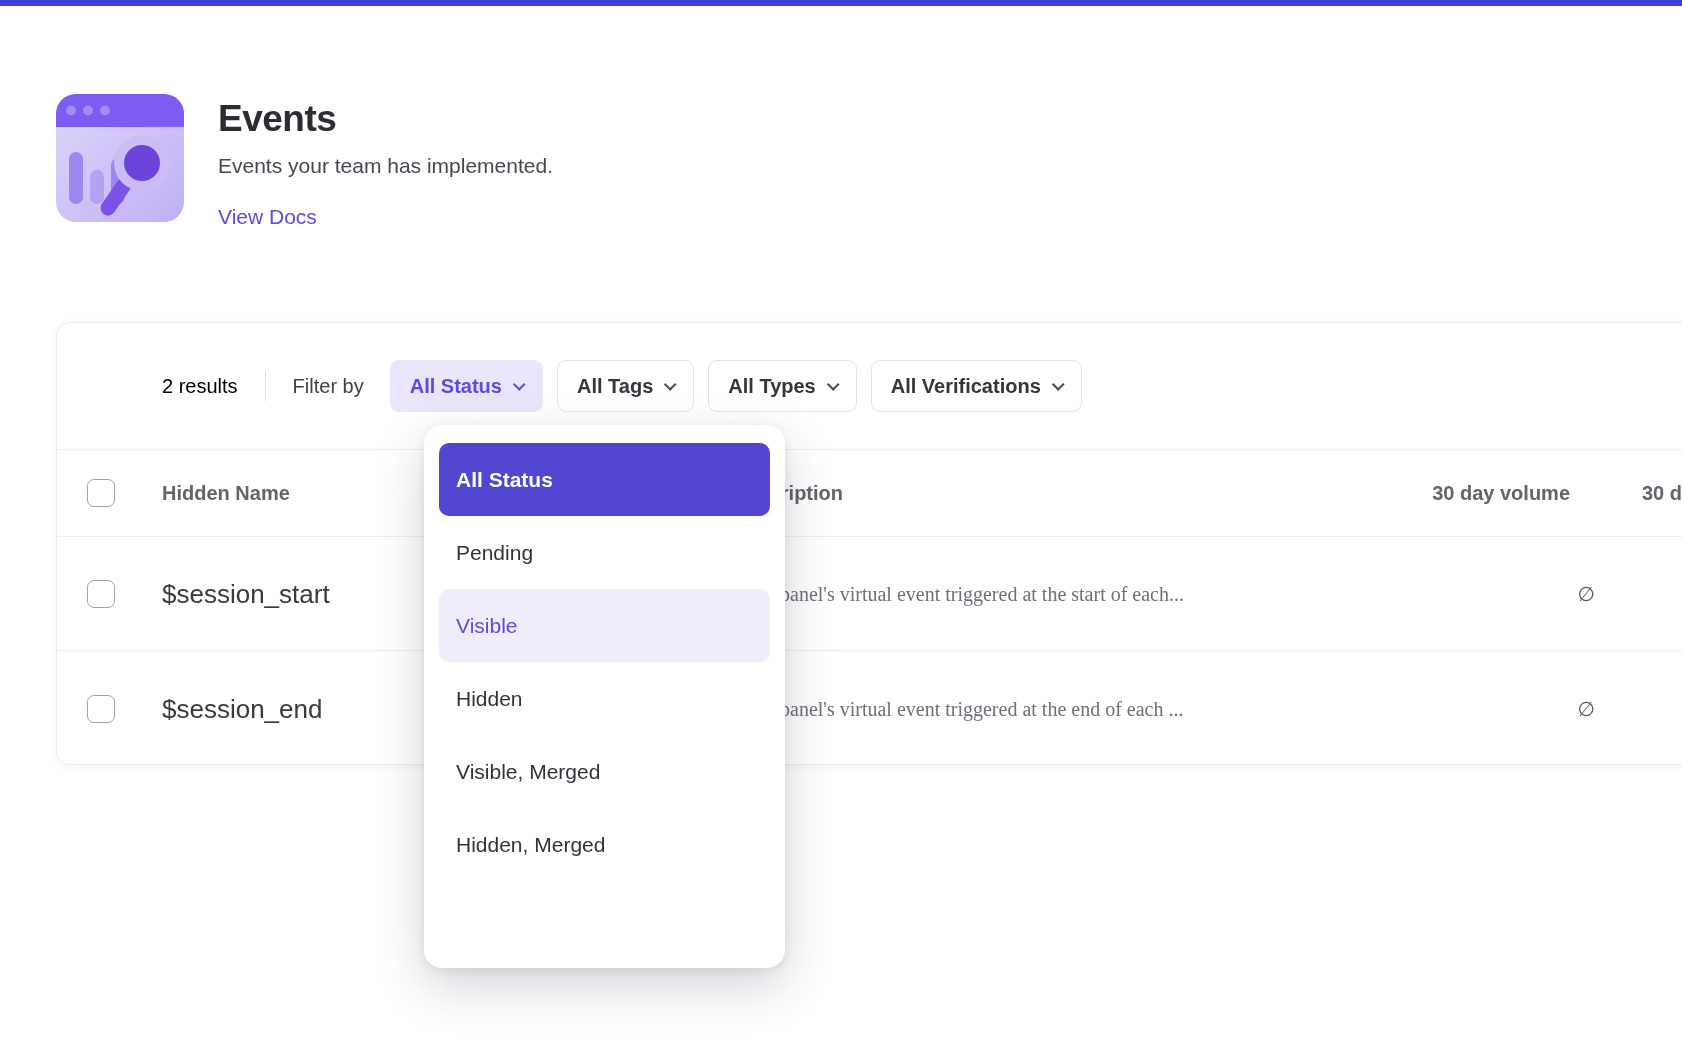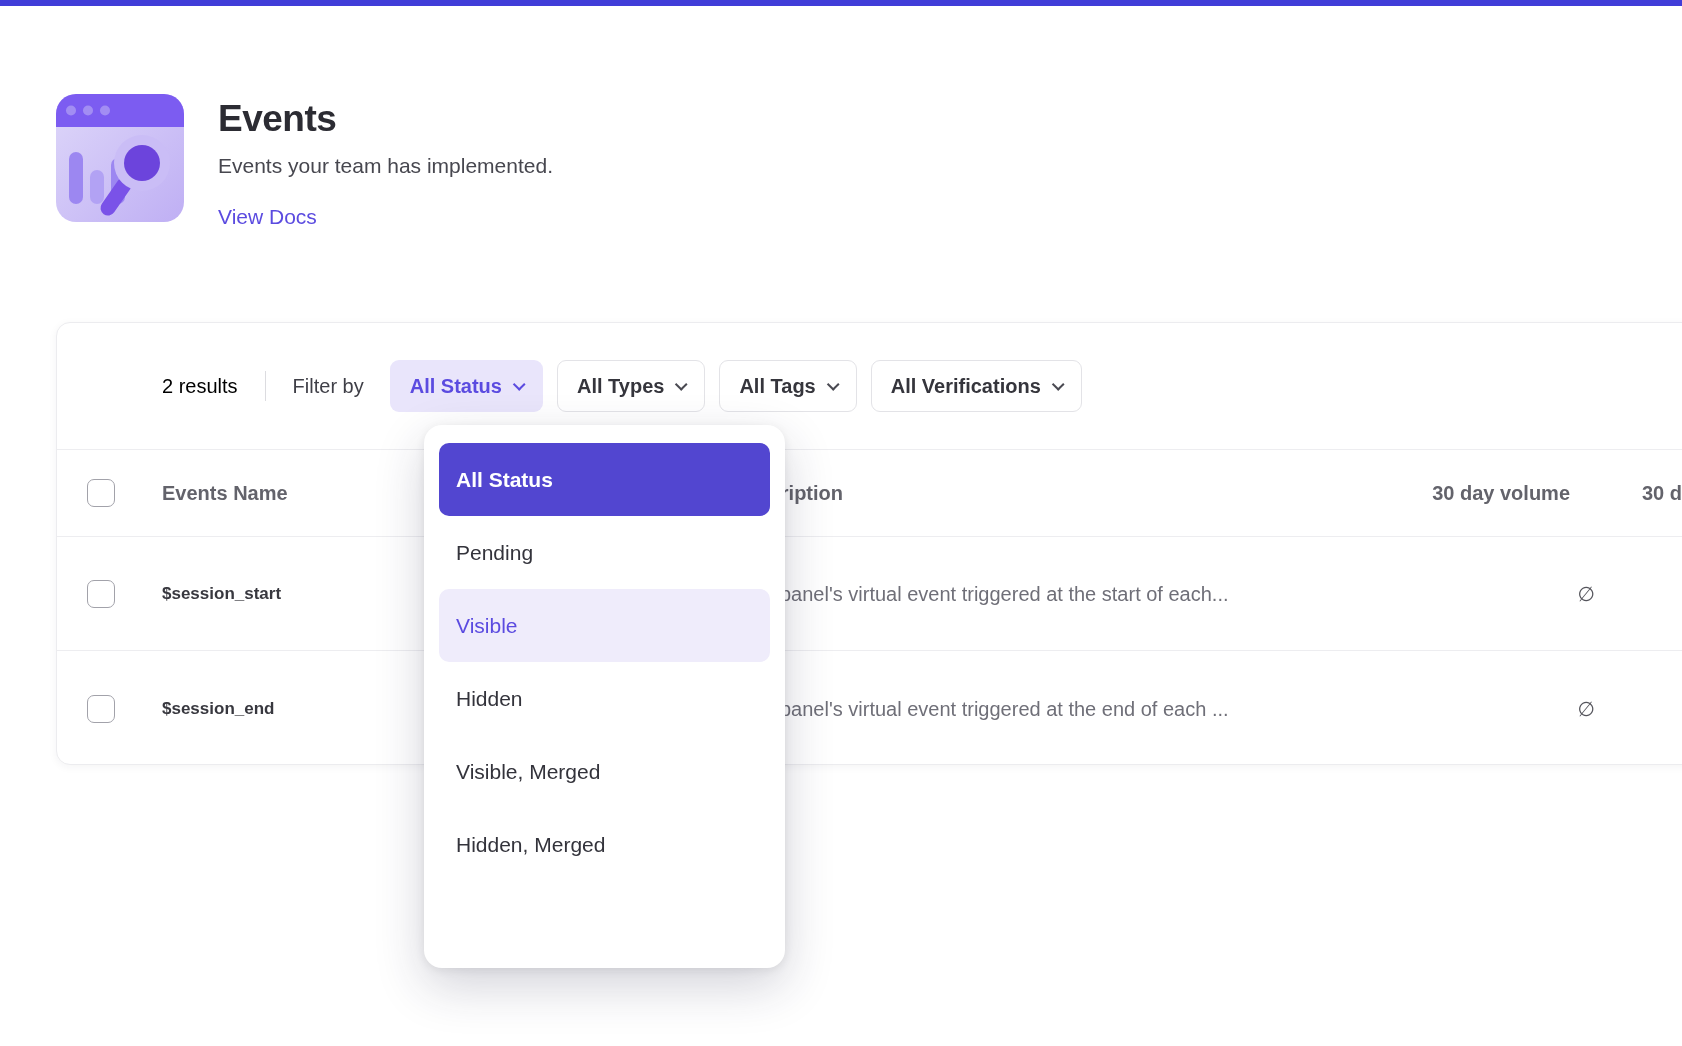--- a/index.html
+++ b/index.html
@@ -42,22 +42,22 @@
   .t-row { position:absolute; left:0; width:100%; }
   .hdr-row { top:126px; height:88px; border-top:1px solid #ededf0; border-bottom:1px solid #ededf0; }
   .row-1 { top:214px; height:114px; border-bottom:1px solid #ededf0; }
   .row-2 { top:328px; height:115px; }
   .cell { position:absolute; top:50%; transform:translateY(-50%); white-space:nowrap; }
   .cb { left:30px; width:28px; height:28px; border:1.5px solid #a2a2aa; border-radius:7px; background:#fff; cursor:pointer; }
   .col-name-h { left:105px; font-size:20px; font-weight:700; color:#63636b; }
   .col-desc-h { left:676px; font-size:20px; font-weight:700; color:#63636b; }
   .col-vol-h  { right:131px; font-size:20px; font-weight:700; color:#63636b; text-align:center; }
   .col-last-h { left:1585px; font-size:20px; font-weight:700; color:#63636b; }
-  .ev-name { left:105px; font-size:17px; font-weight:700; color:#38383f; }
-  .ev-desc { left:723px; font-size:20px; color:#6f6f78; }
+  .ev-name { left:105px; font-size:26px; font-weight:400; color:#38383f; }
+  .ev-desc { left:723px; font-size:20px; color:#6f6f78;font-family:Liberation Serif, serif; }
   .ev-vol  { right:106px; font-size:20px; color:#55555c; }
 
   
   .dropdown {
     position:absolute; left:424px; top:425px; width:361px; height:543px; z-index:50;
     background:#fff; border-radius:18px; padding:18px 15px;
     box-shadow:0 18px 50px rgba(35,35,70,0.20), 0 2px 10px rgba(0,0,0,0.08);
   }
   .dd-item {
     height:73px; display:flex; align-items:center; padding:0 17px; border-radius:10px;
@@ -107,36 +107,36 @@
 
   <div class="toolbar">
     <span class="results-count">2 results</span>
     <span class="v-divider"></span>
     <span class="filter-by">Filter by</span>
     <div class="chip active">
       <span>All Status</span>
       <span class="chev"></span>
     </div>
     <div class="chip">
-      <span>All Types</span>
+      <span>All Tags</span>
       <span class="chev"></span>
     </div>
     <div class="chip">
-      <span>All Tags</span>
+      <span>All Types</span>
       <span class="chev"></span>
     </div>
     <div class="chip">
       <span>All Verifications</span>
       <span class="chev"></span>
     </div>
   </div>
 
   <div class="t-row hdr-row">
     <span class="cell cb"></span>
-    <span class="cell col-name-h">Events Name</span>
+    <span class="cell col-name-h">Hidden Name</span>
     <span class="cell col-desc-h">Description</span>
     <span class="cell col-vol-h">30 day volume</span>
     <span class="cell col-last-h">30 d</span>
   </div>
 
   <div class="t-row row-1">
     <span class="cell cb"></span>
     <span class="cell ev-name">$session_start</span>
     <span class="cell ev-desc">panel's virtual event triggered at the start of each...</span>
     <span class="cell ev-vol">∅</span>

